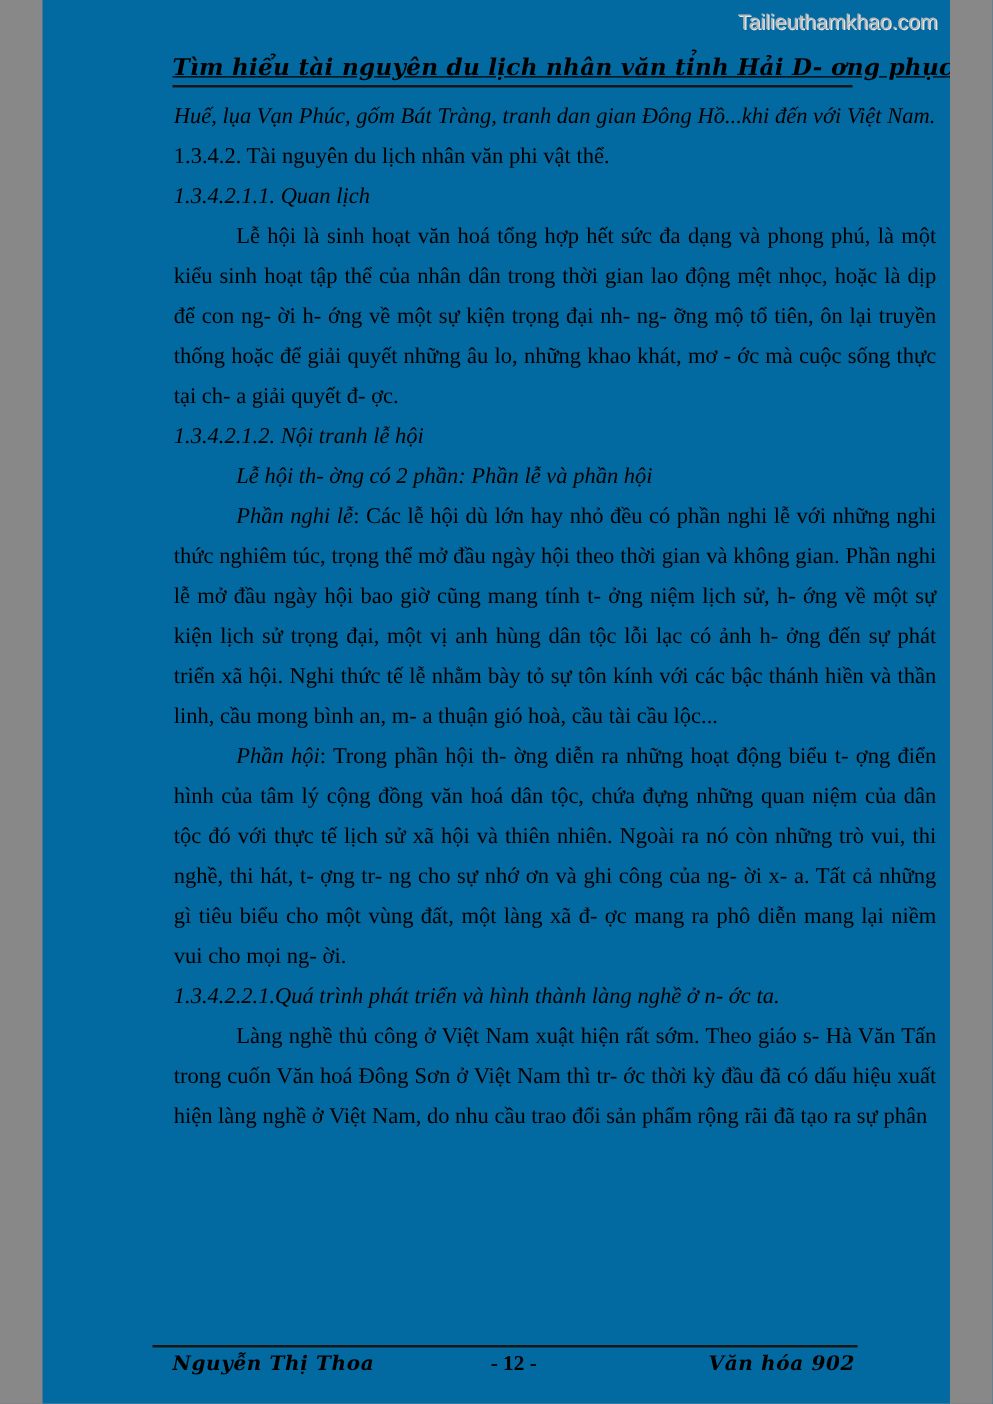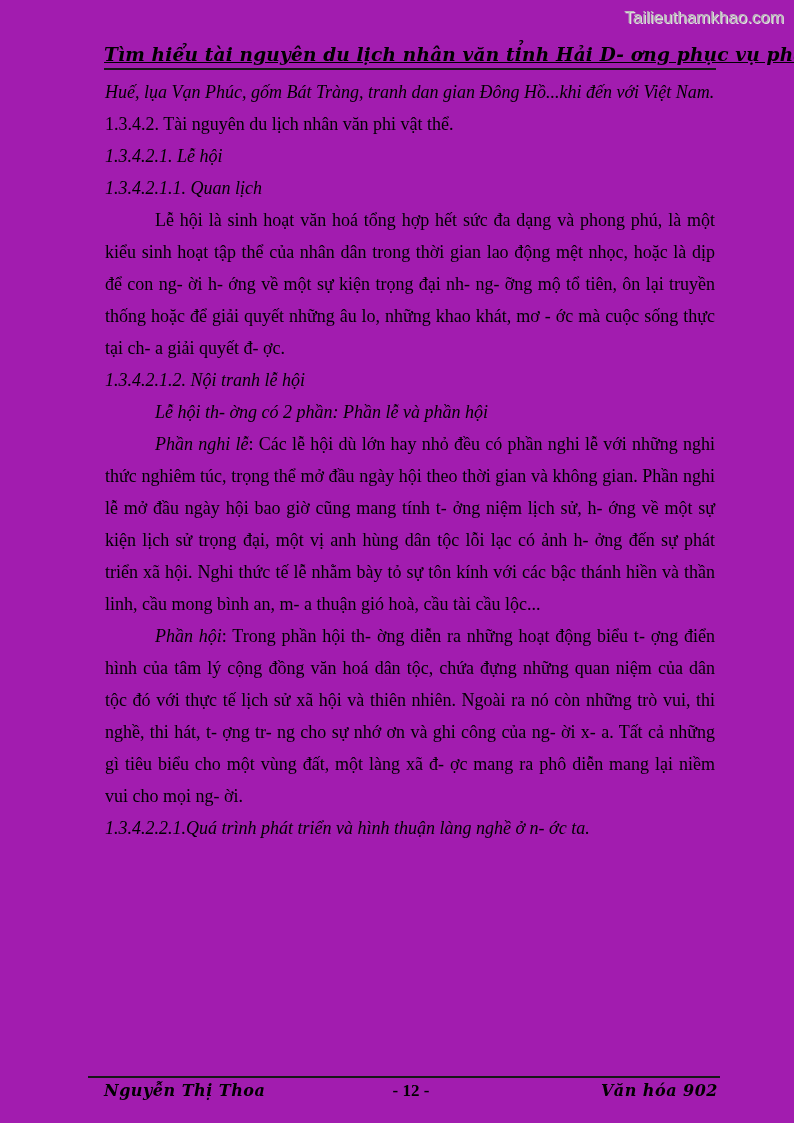--- a/index.html
+++ b/index.html
@@ -1,21 +1,21 @@
 <!DOCTYPE html>
 <html lang="vi"><head>
 <meta charset="utf-8">
 <style>
   html, body { margin:0; padding:0; background:#888; }
   .page {
     position: relative;
-    width: 794px;
+    width: 726px;
     height: 1123px;
     margin: 0 auto;
-    background: #a21caf;
+    background: #0369a1;
     overflow: hidden;
     font-family: "Liberation Serif", "DejaVu Serif", serif;
     color: #000;
   }
   .watermark {
     position: absolute;
     top: 8px;
     right: 10px;
     font-family: "Liberation Sans", "DejaVu Sans", sans-serif;
     font-size: 17px;
@@ -91,37 +91,37 @@
   <div class="doc-header">
     <span class="title">Tìm hiểu tài nguyên du lịch nhân văn tỉnh Hải D- ơng phục vụ phát triển du lịch</span>
   </div>
 
   <div class="content">
 
     <p class="italic">Huế, lụa Vạn Phúc, gốm Bát Tràng, tranh dan gian Đông Hồ...khi đến với Việt Nam.</p>
 
     <p class="gap-before">1.3.4.2. Tài nguyên du lịch nhân văn phi vật thể.</p>
 
-    <p class="italic">1.3.4.2.1. Lễ hội</p>
 
     <p class="italic">1.3.4.2.1.1. Quan lịch</p>
 
     <p class="indent">Lễ hội là sinh hoạt văn hoá tổng hợp hết sức đa dạng và phong phú, là một kiểu sinh hoạt tập thể của nhân dân trong thời gian lao động mệt nhọc, hoặc là dịp để con ng- ời h- ớng về một sự kiện trọng đại nh- ng- ỡng mộ tổ tiên, ôn lại truyền thống hoặc để giải quyết những âu lo, những khao khát, mơ - ớc mà cuộc sống thực tại ch- a giải quyết đ- ợc.</p>
 
     <p class="italic">1.3.4.2.1.2. Nội tranh lễ hội</p>
 
     <p class="italic indent">Lễ hội th- ờng có 2 phần: Phần lễ và phần hội</p>
 
     <p class="indent"><span class="italic">Phần nghi lễ</span><span>: Các lễ hội dù lớn hay nhỏ đều có phần nghi lễ với những nghi thức nghiêm túc, trọng thể mở đầu ngày hội theo thời gian và không gian. Phần nghi lễ mở đầu ngày hội bao giờ cũng mang tính t- ởng niệm lịch sử, h- ớng về một sự kiện lịch sử trọng đại, một vị anh hùng dân tộc lỗi lạc có ảnh h- ởng đến sự phát triển xã hội. Nghi thức tế lễ nhằm bày tỏ sự tôn kính với các bậc thánh hiền và thần linh, cầu mong bình an, m- a thuận gió hoà, cầu tài cầu lộc...</span></p>
 
     <p class="indent"><span class="italic">Phần hội</span><span>: Trong phần hội th- ờng diễn ra những hoạt động biểu t- ợng điển hình của tâm lý cộng đồng văn hoá dân tộc, chứa đựng những quan niệm của dân tộc đó với thực tế lịch sử xã hội và thiên nhiên. Ngoài ra nó còn những trò vui, thi nghề, thi hát, t- ợng tr- ng cho sự nhớ ơn và ghi công của ng- ời x- a. Tất cả những gì tiêu biểu cho một vùng đất, một làng xã đ- ợc mang ra phô diễn mang lại niềm vui cho mọi ng- ời.</span></p>
 
 
-    <p class="italic">1.3.4.2.2.1.Quá trình phát triển và hình thuận làng nghề ở n- ớc ta.</p>
+    <p class="italic">1.3.4.2.2.1.Quá trình phát triển và hình thành làng nghề ở n- ớc ta.</p>
 
+    <p class="indent">Làng nghề thủ công ở Việt Nam xuật hiện rất sớm. Theo giáo s-  Hà Văn Tấn trong cuốn Văn hoá Đông Sơn ở Việt Nam thì tr- ớc thời kỳ đầu đã có dấu hiệu xuất hiện làng nghề ở Việt Nam, do nhu cầu trao đổi sản phẩm rộng rãi đã tạo ra sự phân</p>
 
   </div>
 
   <div class="doc-footer">
     <span class="author">Nguyễn Thị Thoa</span>
     <span class="page-num">- 12 -</span>
     <span class="class-name">Văn hóa 902</span>
   </div>
 
 </div>

